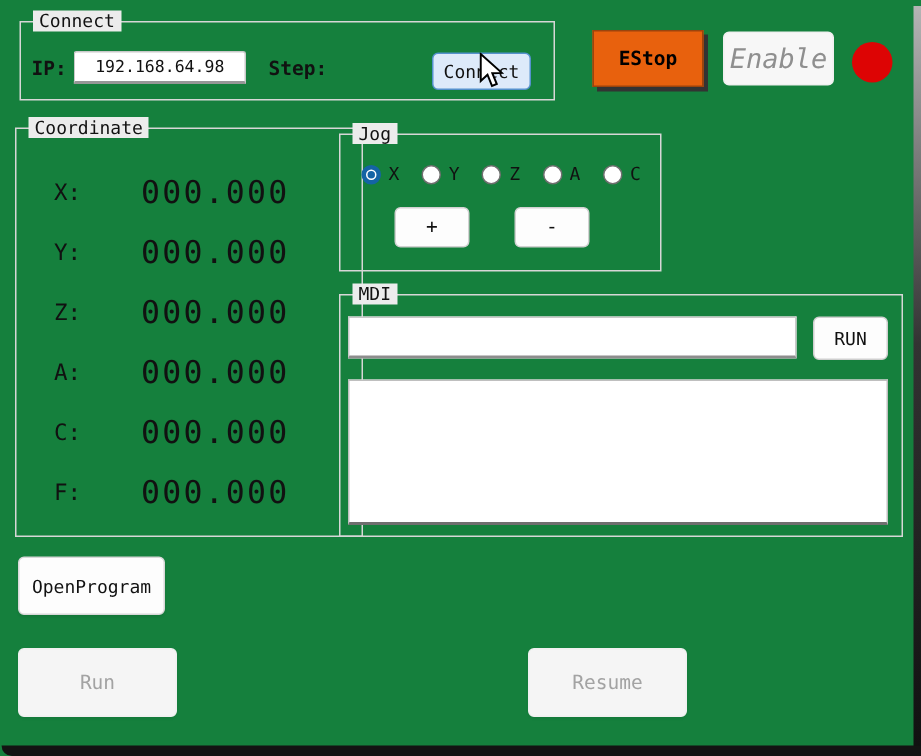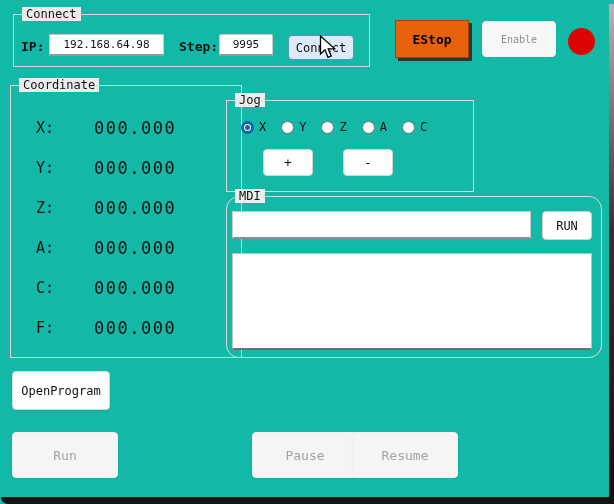--- a/index.html
+++ b/index.html
@@ -1,42 +1,42 @@
 <!DOCTYPE html>
 <html><head>
 <meta charset="utf-8">
 <style>
   * { margin:0; padding:0; box-sizing:border-box; }
   html,body { background:#ffffff; }
   body { font-family:"DejaVu Sans Mono","Liberation Mono",monospace; }
 
   .window {
     position:relative; width:614px; height:504px;
-    background:#14b8a6; overflow:hidden;
+    background:#15803d; overflow:hidden;
   }
   .edge-right {
     position:absolute; top:4px; right:0; bottom:0; width:5px;
     background:linear-gradient(#b5b5b5,#333 45%,#101010); z-index:50;
   }
   .edge-bottom {
     position:absolute; left:1px; right:0; bottom:0; height:7px;
     background:#131313; border-bottom-left-radius:9px; z-index:50;
   }
 
   
   .groupbox { position:absolute; border:1px solid #d7d7d7; }
   .gb-label {
     position:absolute; top:-8px; left:8px; background:#ececec;
     padding:0 4px; font-size:12px; color:#111; line-height:14px;
   }
 
   #connect-box { left:13px; top:14px; width:357px; height:53px; }
   #coordinate-box { left:10px; top:85px; width:232px; height:273px; }
-  #jog-box { left:226px; top:100px; width:248px; height:92px; }
-  #mdi-box { left:226px; top:196px; width:376px; height:162px;border-radius:13px; }
+  #jog-box { left:226px; top:89px; width:215px; height:92px; }
+  #mdi-box { left:226px; top:196px; width:376px; height:162px; }
 
   
   .fld-label { position:absolute; font-size:13px; color:#111;font-weight:bold; }
   #ip-label   { left:7px;  top:24px; }
   #port-label { left:165px; top:24px; }
   .txt-input {
     position:absolute; height:22px; background:#fff;
     border:1px solid #c9c9c9; border-bottom:2px solid #979797;
     border-radius:2px 2px 0 0; font-family:inherit; font-size:11px;
     color:#111; padding:0 6px; outline:none;text-align:center;
@@ -55,32 +55,32 @@
   
   #estop-btn {
     position:absolute; left:395px; top:20px; width:74px; height:38px;
     background:#e8610d; border:1px solid #9c440c;
     box-shadow:3px 3px 0 #333333; font-family:inherit;
     font-size:13px; font-weight:bold; color:#000; cursor:pointer;text-align:center;
   }
   #enable-btn {
     position:absolute; left:482px; top:21px; width:74px; height:36px;
     background:#f7f7f7; border:1px solid #f0f0f0; border-radius:4px;
-    font-family:inherit; font-size:10px; color:#8f8f8f; cursor:pointer;
+    font-family:inherit; font-size:18px; color:#8f8f8f; cursor:pointer;font-style:italic;
   }
   #status-dot {
     position:absolute; left:568px; top:28px; width:27px; height:27px;
     border-radius:50%; background:#dd0404;
   }
 
   
   #coord-rows { position:absolute; left:0; top:22px; width:100%; }
   .coord-row { display:flex; align-items:center; height:40px; padding-left:25px; }
   .coord-axis { width:58px; font-size:15px; color:#111; }
-  .coord-value { font-size:17px; color:#111; letter-spacing:1.5px; }
+  .coord-value { font-size:21px; color:#111; letter-spacing:1.5px; }
 
   
   #jog-radios { position:absolute; left:14px; top:19px; display:flex; gap:15px; }
   .jog-axis { display:flex; align-items:center; cursor:pointer; }
   .radio {
     position:relative; width:13px; height:13px; border-radius:50%;
     background:#fff; border:1px solid #6f6f6f; display:inline-block;
   }
   .radio.sel { border:3px solid #1464a5; }
   .radio .rdot { display:none; }
@@ -135,21 +135,20 @@
 </head>
 <body>
 
 <div class="window">
 
   <div class="groupbox" id="connect-box">
     <span class="gb-label">Connect</span>
     <span class="fld-label" id="ip-label">IP:</span>
     <input class="txt-input" id="ip-input" value="192.168.64.98" style="">
     <span class="fld-label" id="port-label">Step:</span>
-    <input class="txt-input" id="port-input" value="9995" style="">
     <button id="connect-btn">Connect</button>
   </div>
 
   <span id="cursor">
     <svg width="19" height="26" viewBox="0 0 19 26">
       <path d="M1.5,1 L1.5,19 L6,14.8 L9,22.3 L12.2,21 L9.2,13.8 L15.5,13.6 Z" fill="#ffffff" stroke="#000000" stroke-width="1.3"></path>
     </svg>
   </span>
 
   <button id="estop-btn">EStop</button>
@@ -219,18 +218,17 @@
   <div class="groupbox" id="mdi-box">
     <span class="gb-label">MDI</span>
     <input id="mdi-input" value="" style="">
     <button id="run-btn">RUN</button>
     <div id="mdi-output"></div>
   </div>
 
   <button id="open-program-btn">OpenProgram</button>
 
   <button class="transport-btn" id="btn-run">Run</button>
-  <button class="transport-btn" id="btn-pause">Pause</button>
   <button class="transport-btn" id="btn-resume">Resume</button>
 
   <div class="edge-right"></div>
   <div class="edge-bottom"></div>
 </div>
 
 </body></html>

